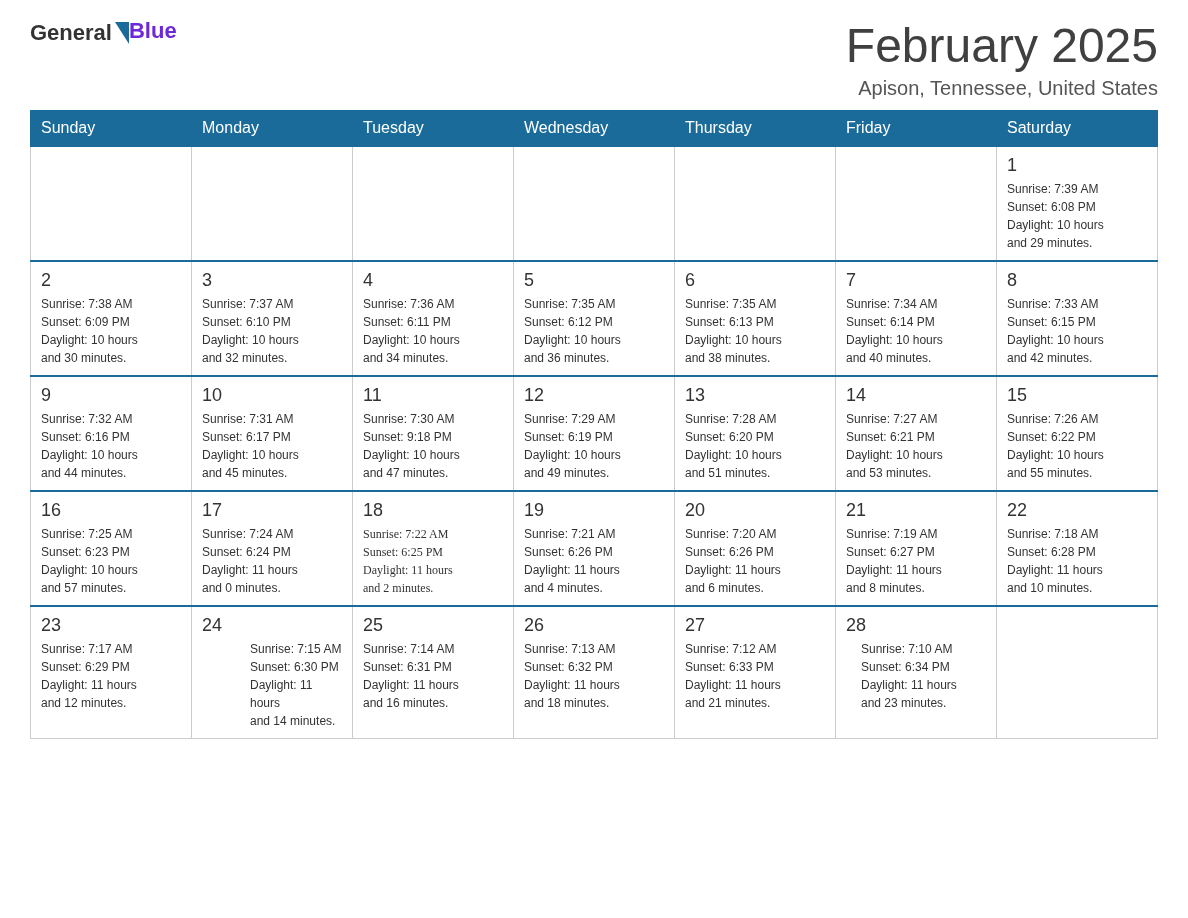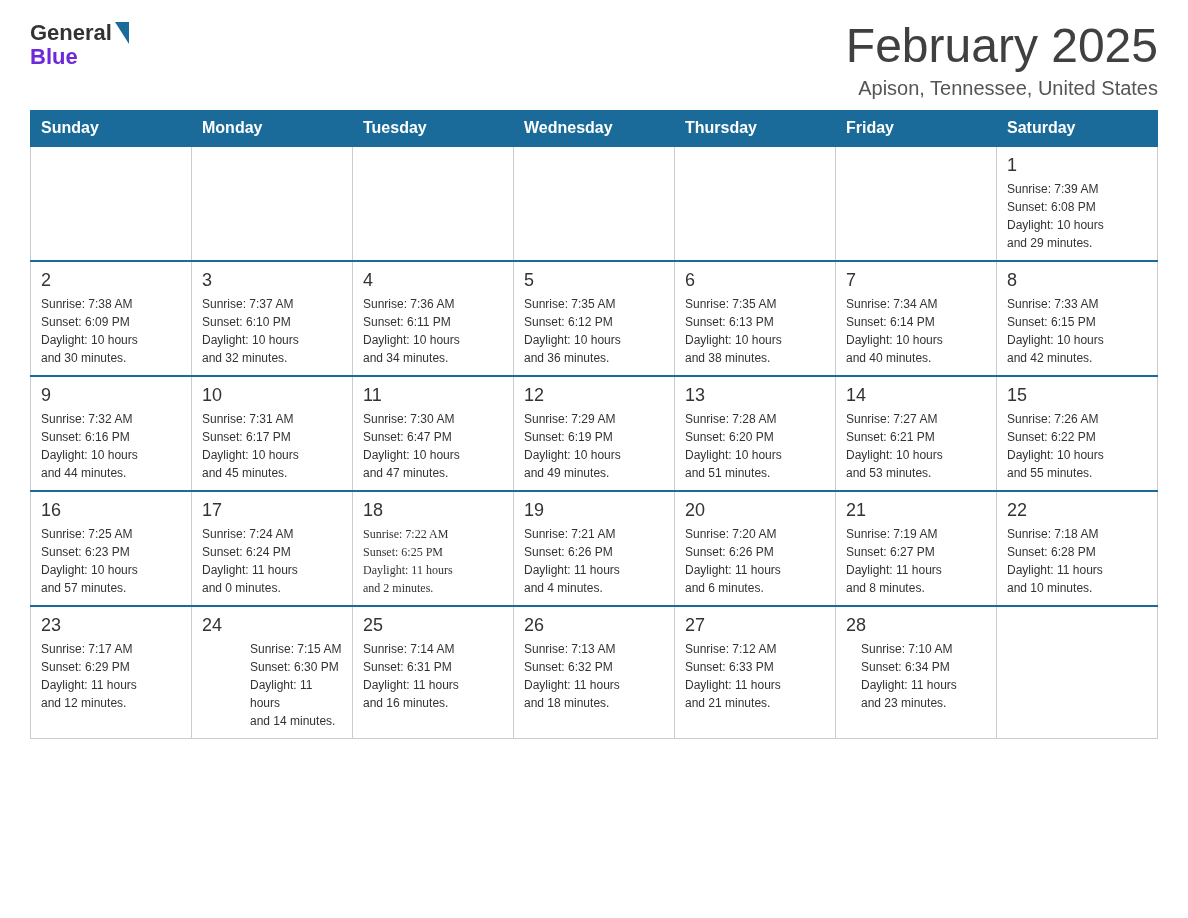--- a/index.html
+++ b/index.html
@@ -12,21 +12,21 @@
       padding: 20px 30px;
     }
     .header {
       display: flex;
       align-items: flex-start;
       justify-content: space-between;
       margin-bottom: 10px;
     }
     .logo {
       display: flex;
-      flex-direction: column;
+      flex-direction: row;
       align-items: flex-start;
     }
     .logo-top {
       display: flex;
       align-items: center;
     }
     .logo-general {
       font-size: 22px;
       font-weight: bold;
       color: #333;
@@ -64,21 +64,21 @@
       width: 100%;
       border-collapse: collapse;
       margin-top: 10px;
     }
     .calendar thead th {
       background-color: #1a6b9a;
       color: #fff;
       padding: 8px 10px;
       text-align: left;
       font-size: 16px;
-      font-weight: bold;
+      font-weight: normal;
       border: 1px solid #1a6b9a;
     }
     .calendar tbody td {
       vertical-align: top;
       padding: 8px 10px;
       border: 1px solid #ccc;
       border-top: 2px solid #1a6b9a;
       width: calc(100% / 7);
       min-height: 110px;
       background: #fff;
@@ -208,21 +208,21 @@
         <td>
           <div class="day-number">10</div>
           <div class="day-info" style="white-space: pre-line;">Sunrise: 7:31 AM
 Sunset: 6:17 PM
 Daylight: 10 hours
 and 45 minutes.</div>
         </td>
         <td>
           <div class="day-number">11</div>
           <div class="day-info" style="white-space: pre-line;">Sunrise: 7:30 AM
-Sunset: 6:47 PM
+Sunset: 9:18 PM
 Daylight: 10 hours
 and 47 minutes.</div>
         </td>
         <td>
           <div class="day-number">12</div>
           <div class="day-info" style="white-space: pre-line;">Sunrise: 7:29 AM
 Sunset: 6:19 PM
 Daylight: 10 hours
 and 49 minutes.</div>
         </td>

